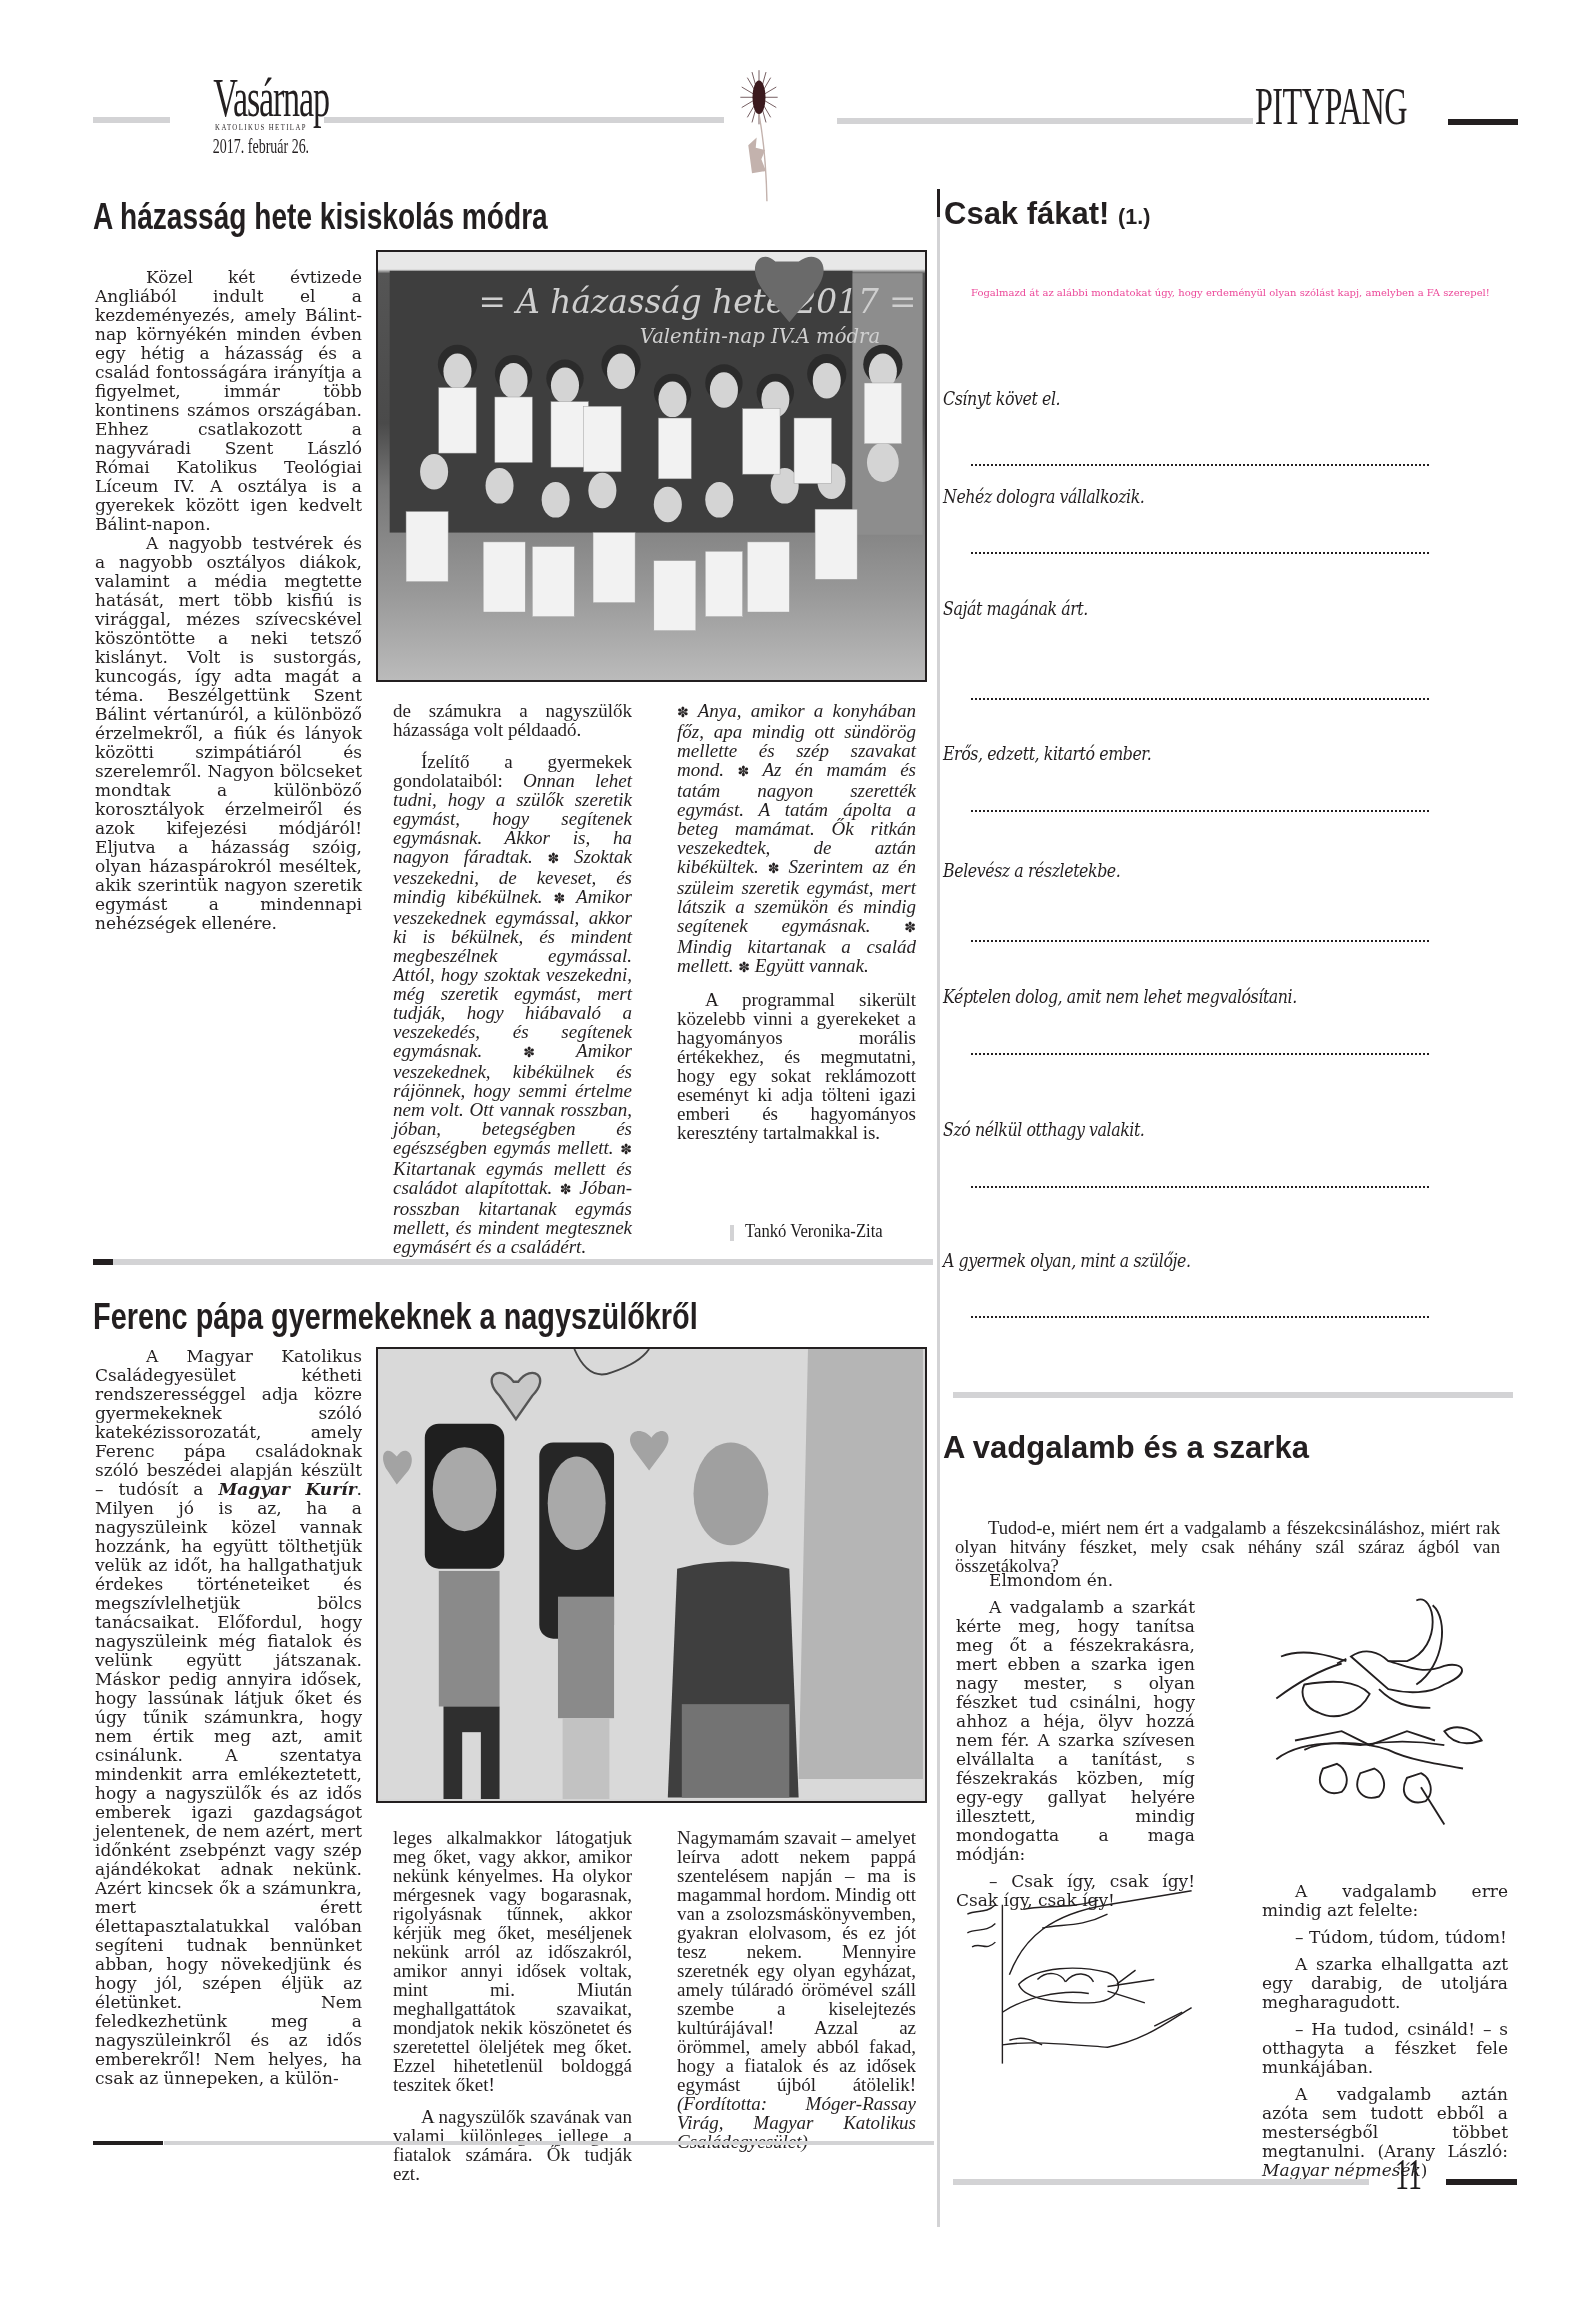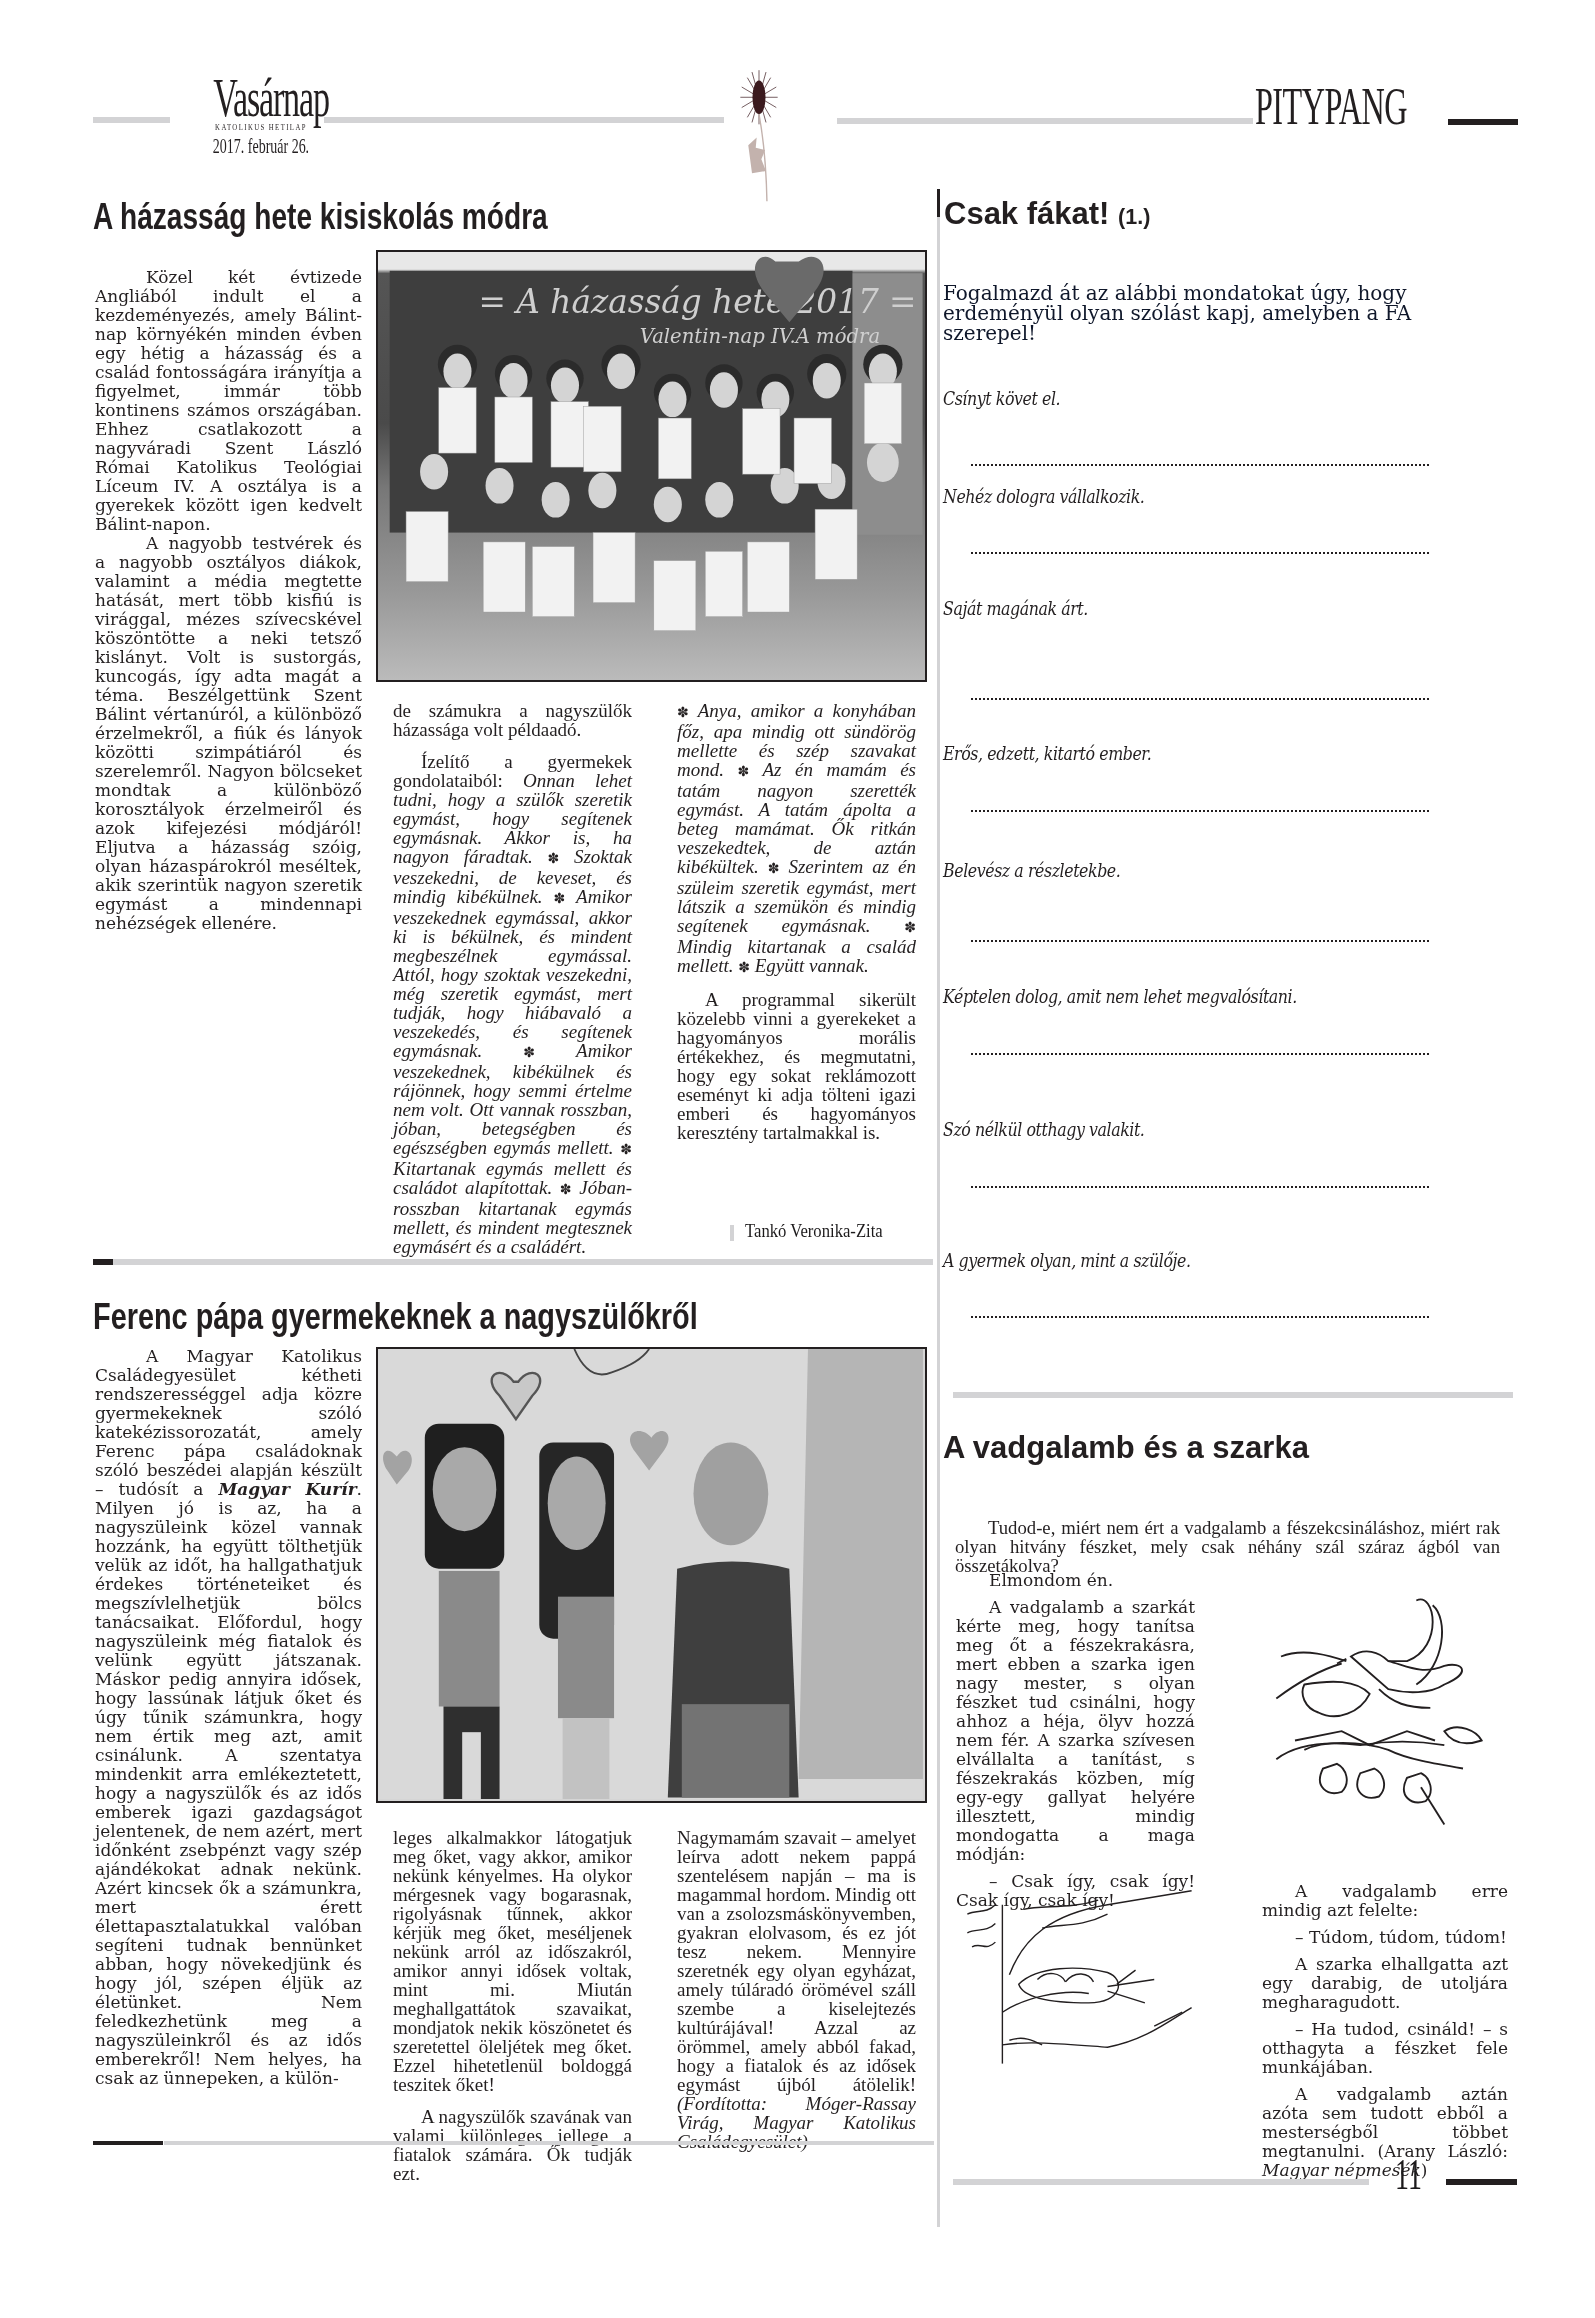--- a/index.html
+++ b/index.html
@@ -31,21 +31,21 @@
          text-align: justify; hyphens: manual; color: #231f20; }
   .col p { margin: 0; text-indent: 51px; }
   .col-narrow { font-family: "Liberation Serif", serif; font-size: 19px; line-height: 19px;
                 text-align: justify; color: #231f20; }
   .col-narrow p { margin: 13px; text-indent: 28px; }
   .col-narrow p.noindent { text-indent: 0; }
   .italic { font-style: italic; }
   .flower { font-style: normal; font-size: 14px; }
 
   
-  .exercise-intro { font-family: "DejaVu Serif", serif; font-size: 20px; line-height: 20px; color:#0f172a; }
+  .exercise-intro { font-family: "DejaVu Serif", serif; font-size: 10px; line-height: 20px; color:#ec4899;margin-left:28px; }
   .exercise-sentence { font-family: "DejaVu Serif", serif; font-style: italic; font-size: 18px;
                        letter-spacing: -0.5px; color:#231f20; transform: scaleX(0.88); transform-origin: left; white-space: nowrap;}
   .dots { border-bottom: 2.3px dotted #231f20; height: 0; }
 
   
   .photo { border: 2.8px solid #231f20; box-sizing: border-box; overflow: hidden; }
   .fable { font-family: "Liberation Serif", serif; font-size: 18.7px; line-height: 19px;
            text-align: justify; color:#231f20; }
   .fable p { margin: 12px; text-indent: 33px; }
   .fable-b { font-family: "DejaVu Serif", serif; font-size: 17px; line-height: 19px;

